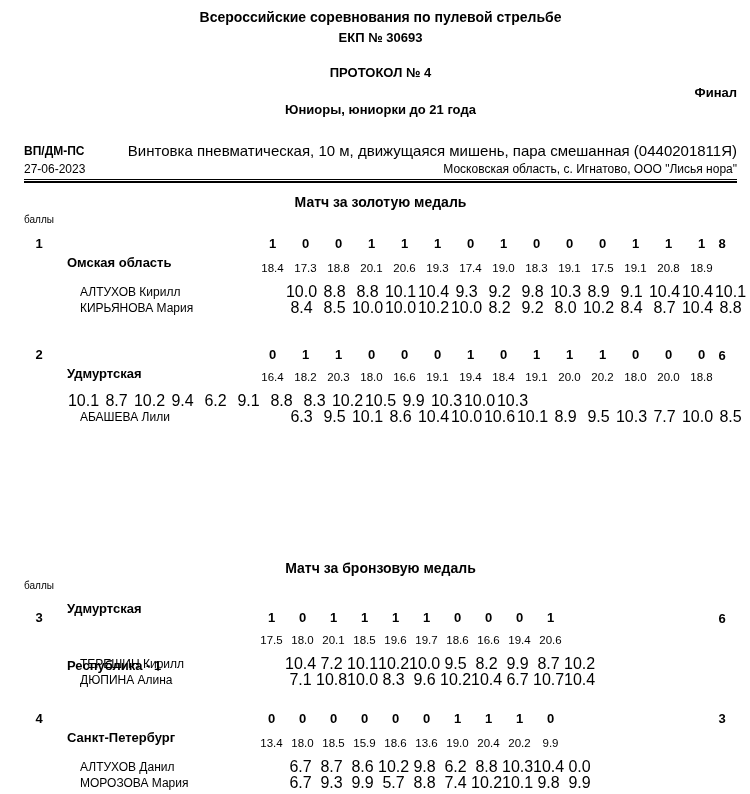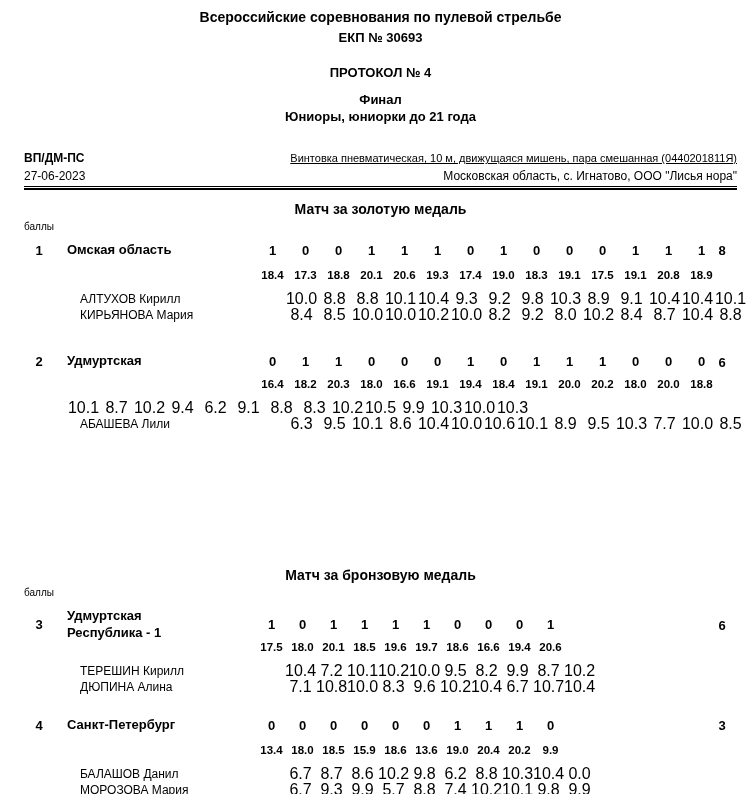--- a/index.html
+++ b/index.html
@@ -10,59 +10,59 @@
     font-family: "Liberation Sans", sans-serif;
     overflow: hidden;
   }
   .doc { padding: 10px 13px 0 24px; width: 750px; }
 
   
   .hdr { text-align: center; }
   .title-main { font-size: 14px; font-weight: bold; line-height: 14px; margin: 0; }
   .ekp { font-size: 13px; font-weight: bold; line-height: 13px; margin-top: 7px; }
   .protocol { font-size: 13px; font-weight: bold; line-height: 13px; margin-top: 22px; }
-  .stage { font-size: 13px; font-weight: bold; line-height: 13px; margin-top: 14px; }
+  .stage { font-size: 13px; font-weight: bold; line-height: 13px; margin-top: 7px; text-align: right; }
   .category { font-size: 13px; font-weight: bold; line-height: 13px; margin-top: 4px; }
 
   
   .info { display: flex; justify-content: space-between; margin-top: 26px; }
   .info-left { text-align: left; line-height: 18px; }
   .info-right { text-align: right; line-height: 18px; }
   .event-code { font-size: 12px; font-weight: bold; }
   .event-date { font-size: 12px; }
-  .discipline { font-size: 11px; text-decoration: underline; }
+  .discipline { font-size: 15px; }
   .venue { font-size: 12px; }
   .divider { margin-top: 1px; height: 4px; border-top: 1px solid #000; border-bottom: 2px solid #000; }
 
   
   .section { margin-top: 12px; }
   .section.bronze { margin-top: 136px; }
   .section-title { text-align: center; font-size: 14px; font-weight: bold; line-height: 14px; margin: 5px; }
   .points-label { font-size: 10px; line-height: 11px; margin-top: 4px; }
   .teams { margin-top: 10px; }
 
   .team-block { margin-bottom: 22px; }
   .row { display: flex; align-items: center; position: relative; }
   .main-row { height: 16px; margin-bottom: 11px; }
   .main-row.two-line { height: 33px; margin-bottom: 0; }
   .rank { width: 30px; text-align: center; font-size: 13px; font-weight: bold; flex: none; }
   .name { width: 189px; margin-left: 13px; flex: none; }
   .main-row .name { font-size: 13px; font-weight: bold; line-height: 16.5px; }
-  .name-line { white-space: nowrap; }
+  .name-line { white-space: nowrap; margin-top: 40px; }
   .scores { display: flex; flex: none; }
   .cell { text-align: center; flex: none; }
   .cell.w14 { width: 33px; }
   .cell.w10 { width: 31px; }
   .points { font-size: 13px; font-weight: bold; }
   .total {
     position: absolute; right: 0; top: 50%; transform: translateY(-50%);
     width: 30px; text-align: center; font-size: 13px; font-weight: bold;
   }
   .sums-row { height: 12px; margin-bottom: 10px; padding-left: 232px; }
-  .sums { font-size: 11.5px; font-weight: bold; }
+  .sums { font-size: 11.5px; font-weight: normal; }
   .athlete-row { height: 16px; padding-left: 43px; gap: 16px; }
   .athlete-name { font-size: 12px; white-space: nowrap; }
   .athlete-scores { font-size: 16px; }
 </style>
 </head>
 <body>
 
 <div class="doc">
 
   <div class="hdr">
@@ -352,21 +352,21 @@
               <div class="cell w10">15.9</div>
               <div class="cell w10">18.6</div>
               <div class="cell w10">13.6</div>
               <div class="cell w10">19.0</div>
               <div class="cell w10">20.4</div>
               <div class="cell w10">20.2</div>
               <div class="cell w10">9.9</div>
             </div>
           </div>
           <div class="row athlete-row">
-            <div class="name athlete-name">БАЛАШОВ Данил</div>
+            <div class="name athlete-name">АЛТУХОВ Данил</div>
             <div class="scores athlete-scores">
               <div class="cell w10">6.7</div>
               <div class="cell w10">8.7</div>
               <div class="cell w10">8.6</div>
               <div class="cell w10">10.2</div>
               <div class="cell w10">9.8</div>
               <div class="cell w10">6.2</div>
               <div class="cell w10">8.8</div>
               <div class="cell w10">10.3</div>
               <div class="cell w10">10.4</div>

